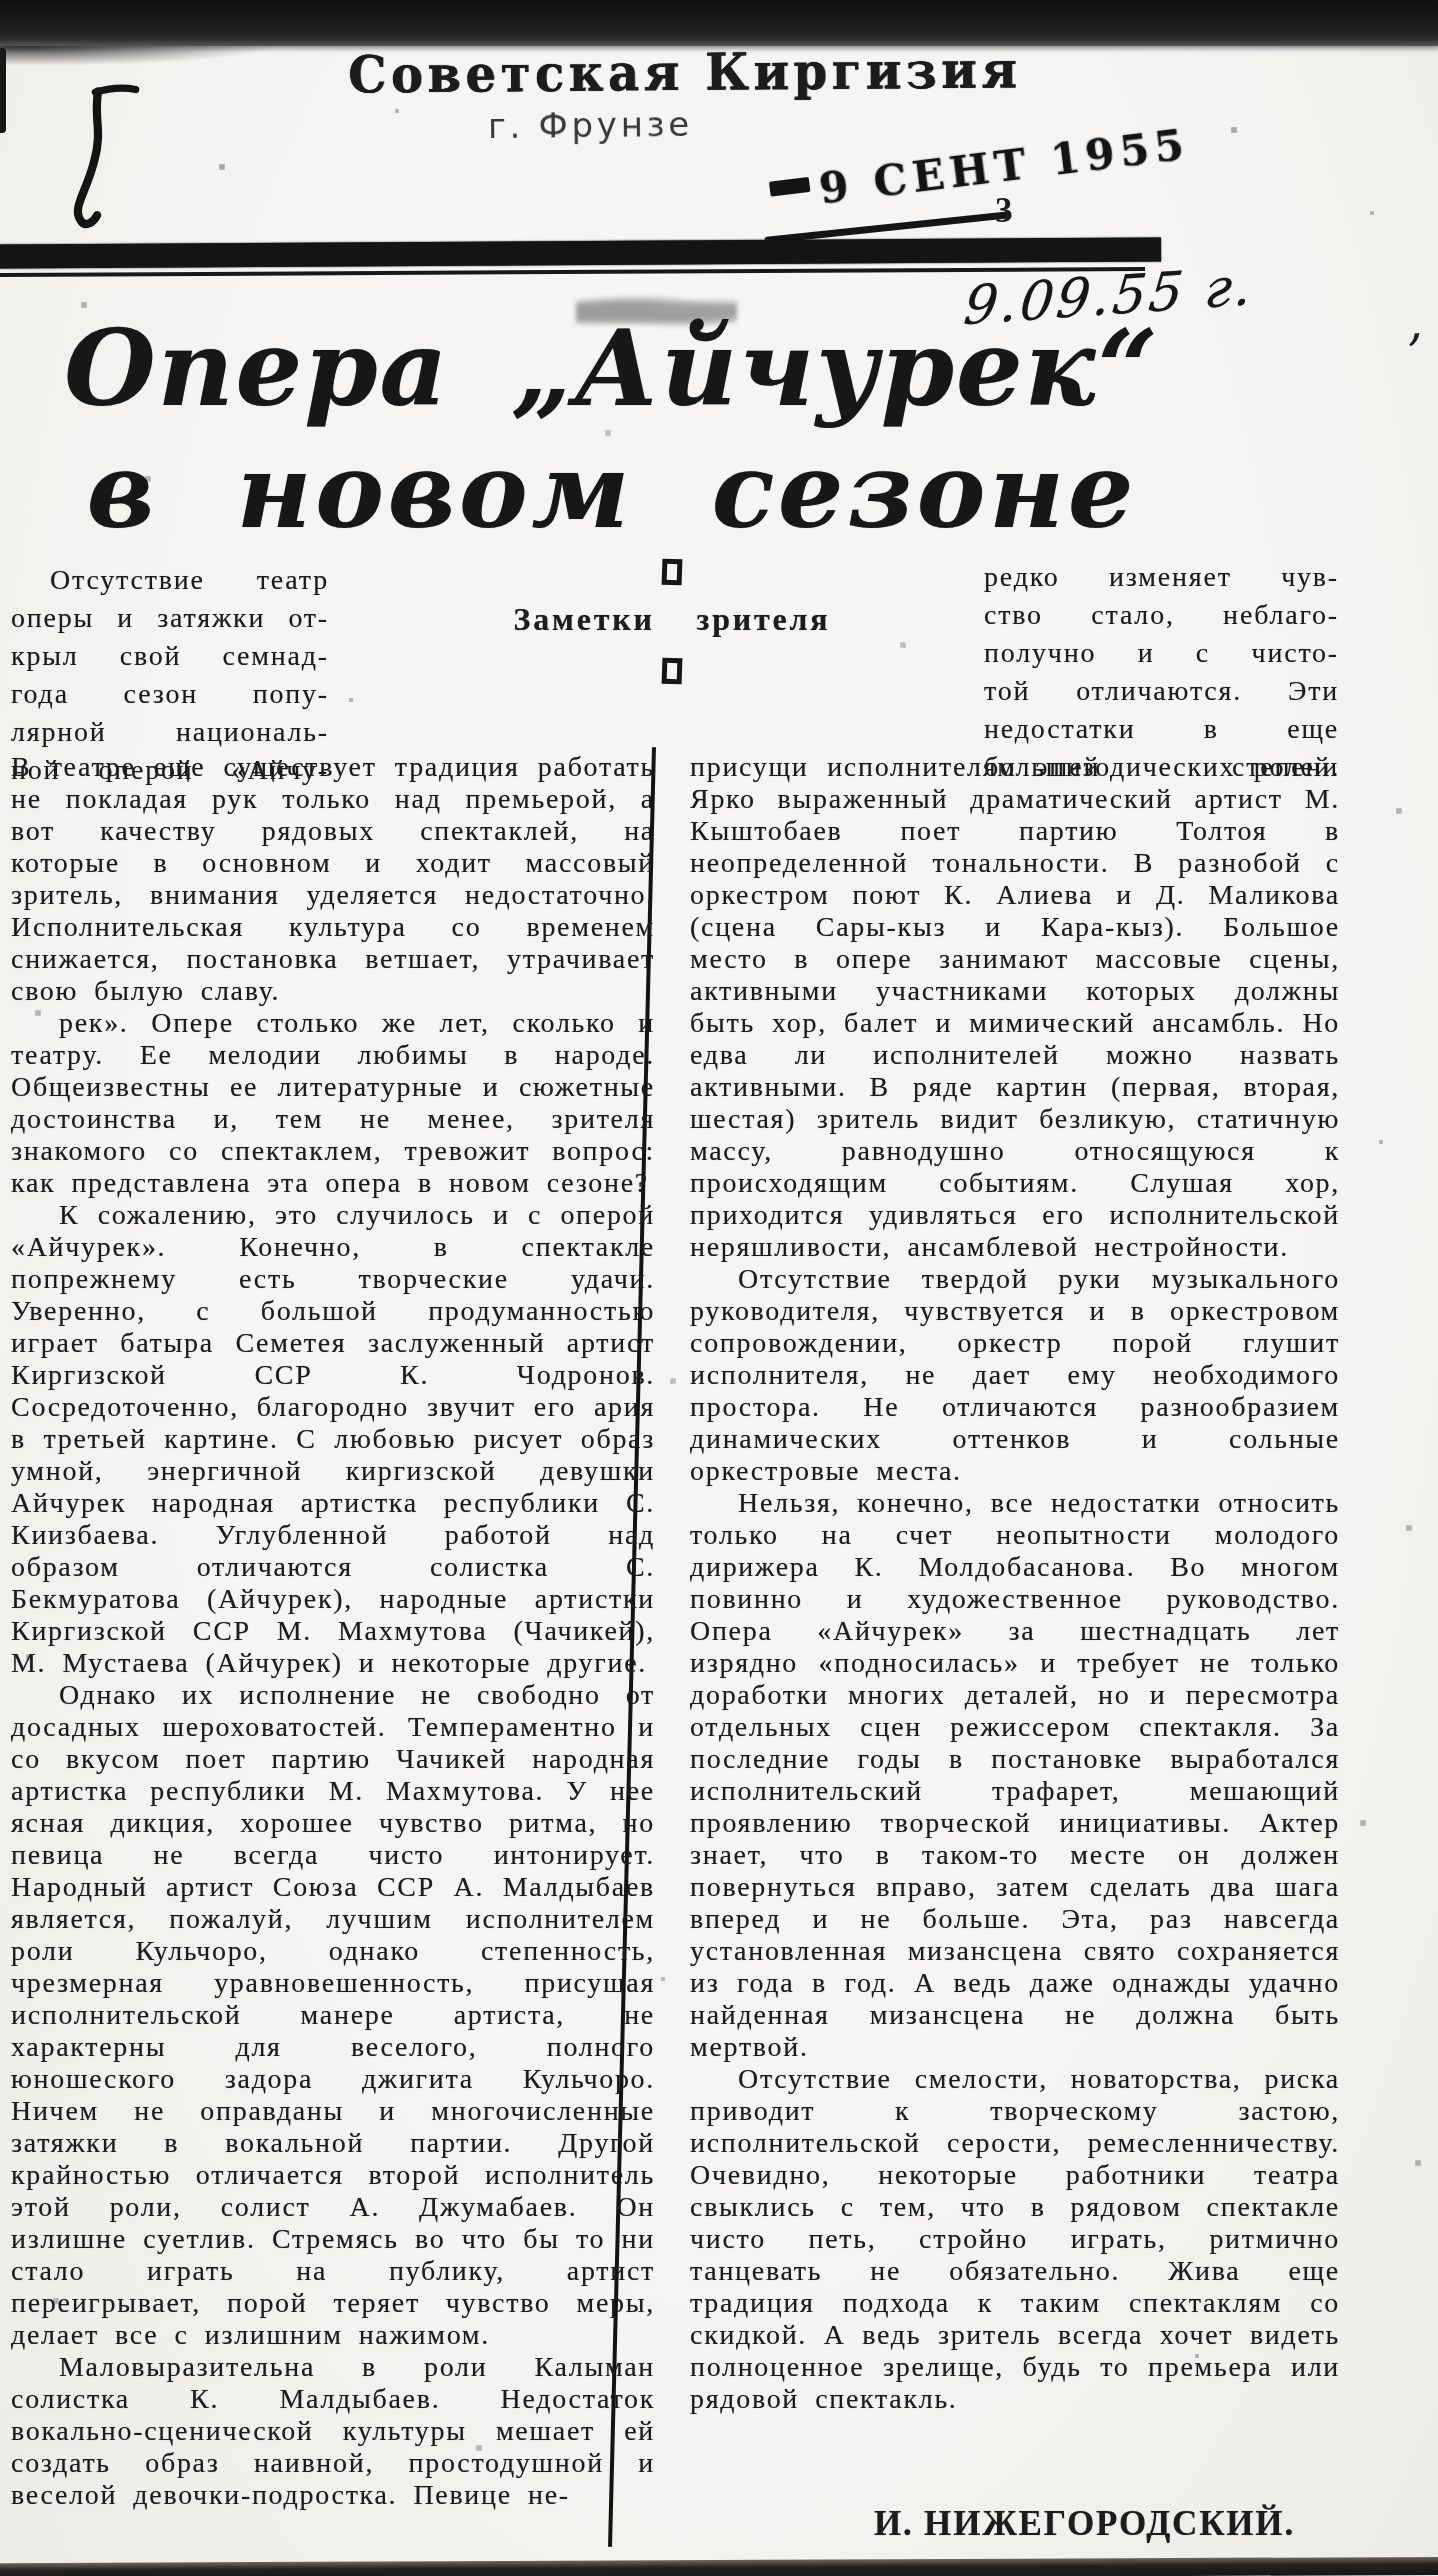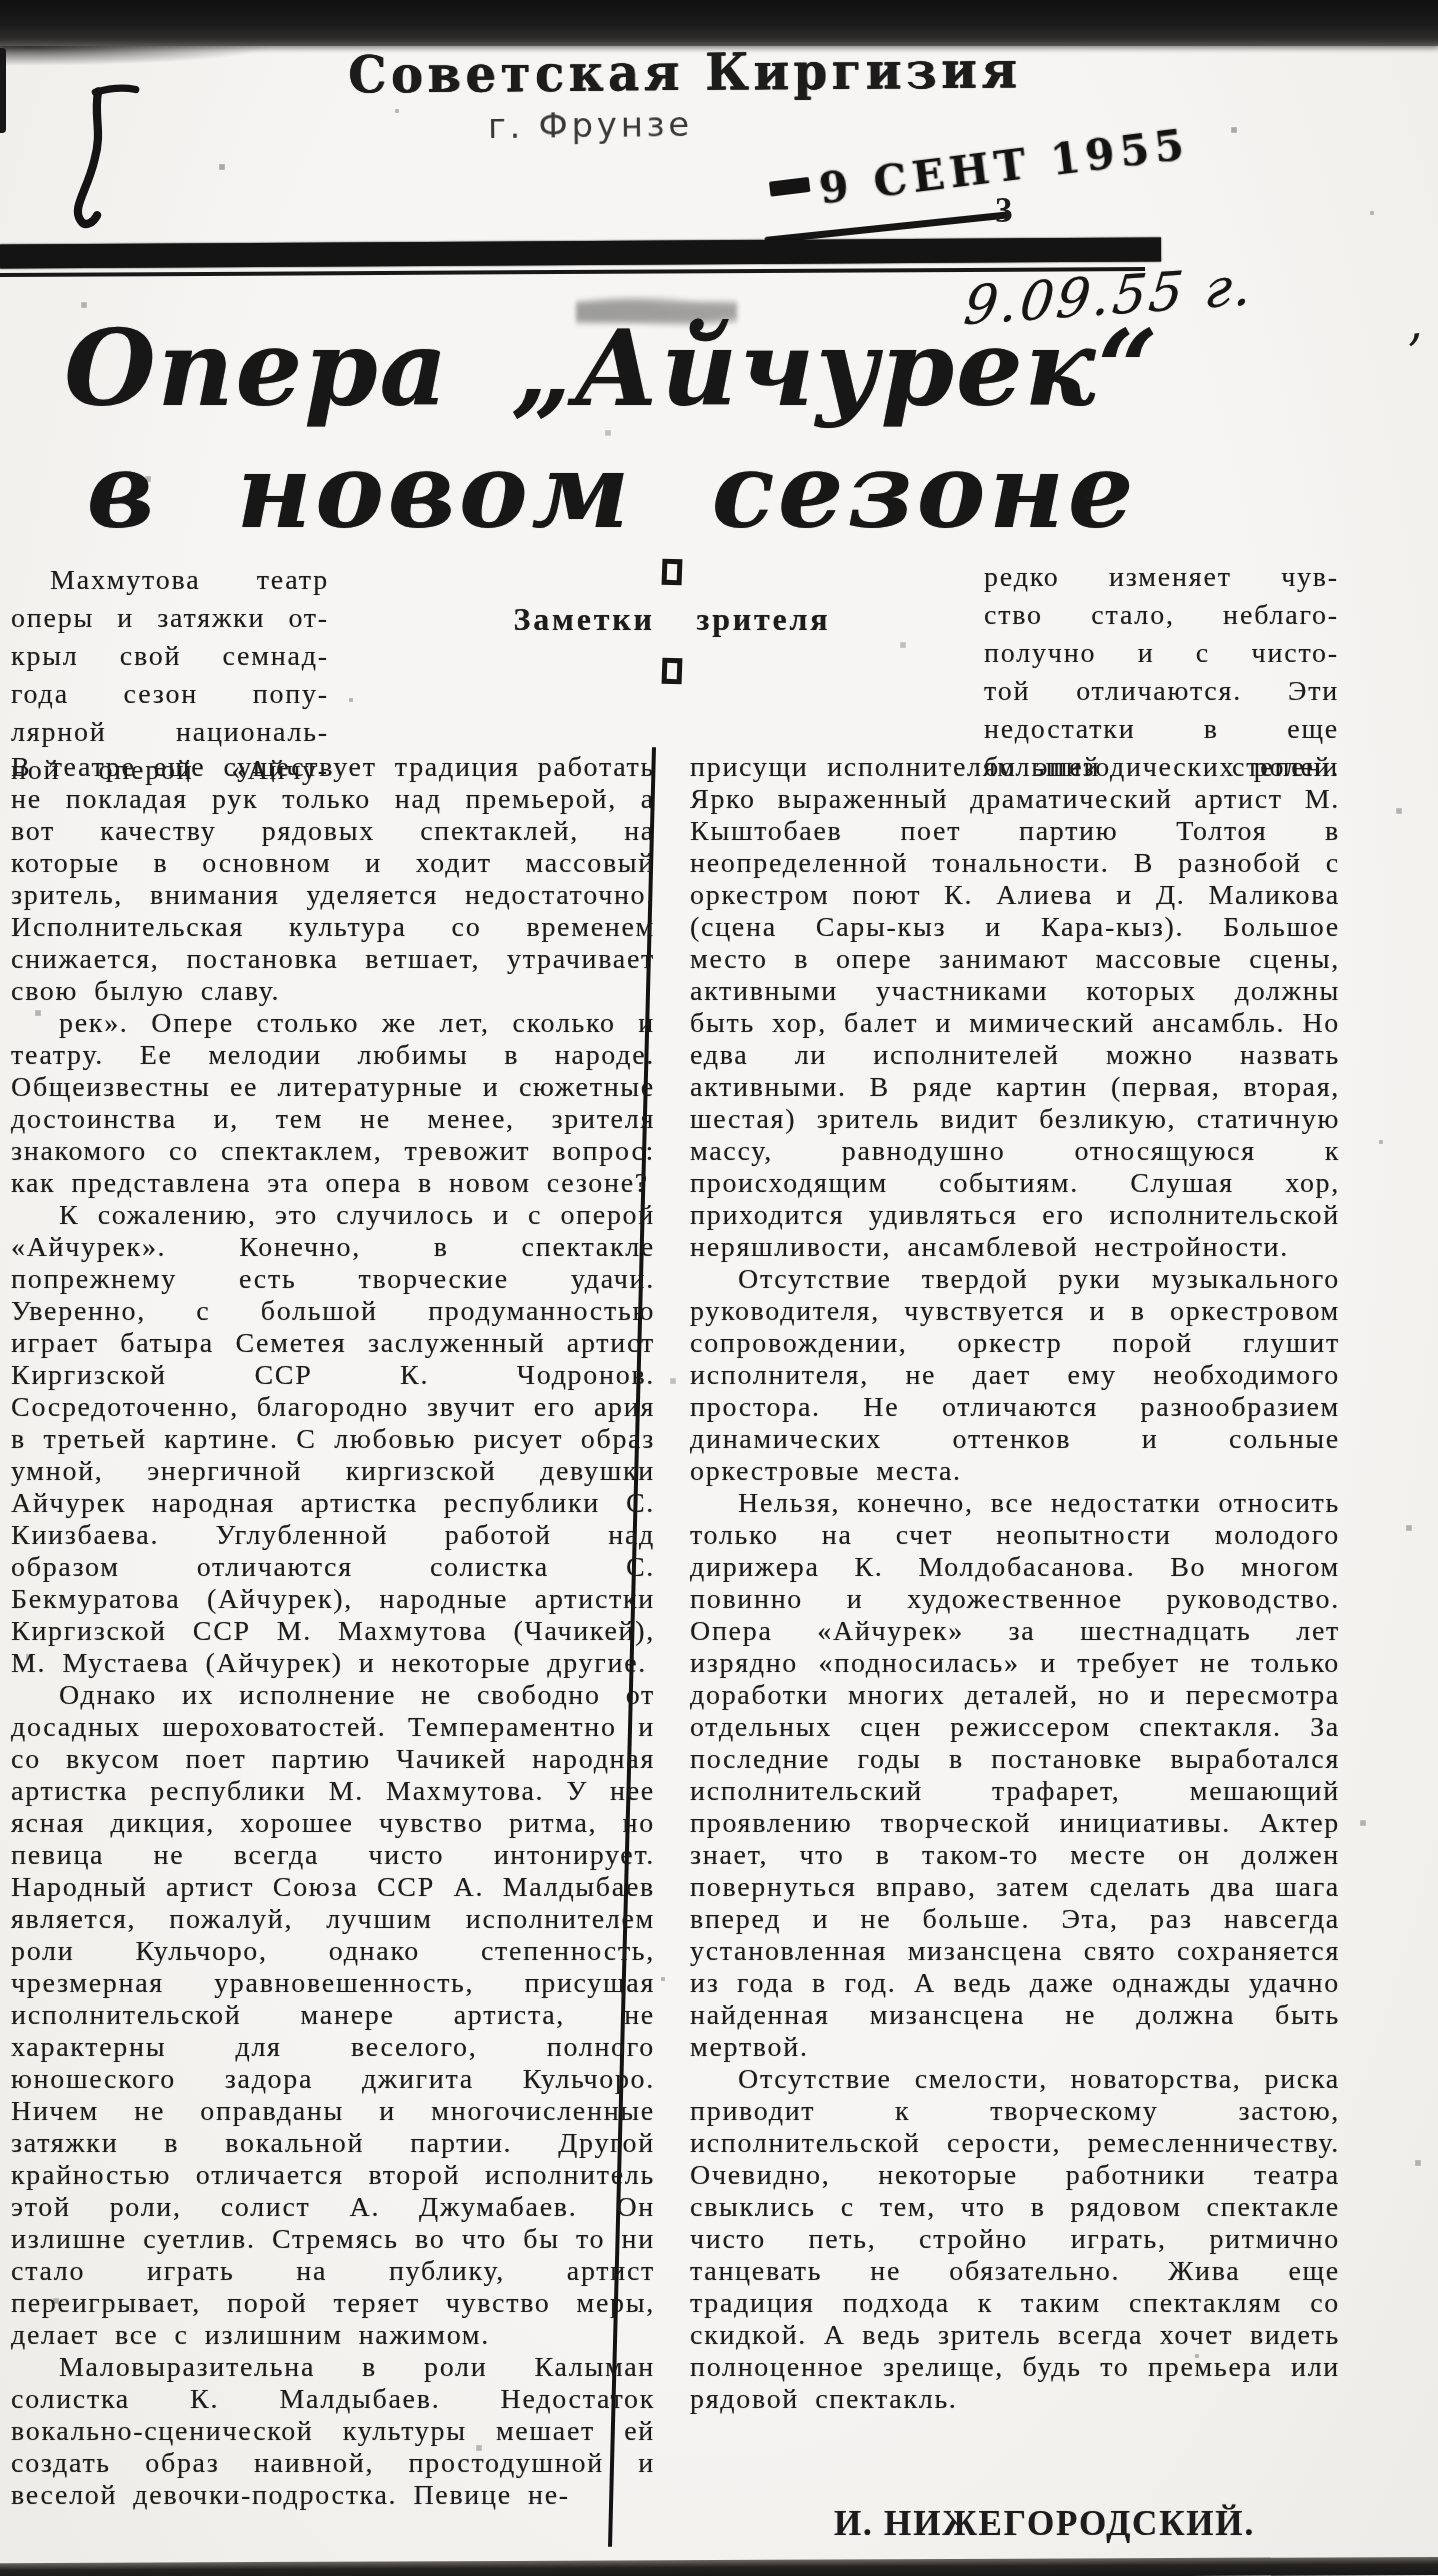--- a/index.html
+++ b/index.html
@@ -71,21 +71,21 @@
     text-shadow:0 0 0.9px rgba(15,15,15,.5);}
   
   .col{position:absolute;top:751px;font-size:28px;line-height:32px;letter-spacing:1.7px;
     word-spacing:7.4px;text-align:justify;text-shadow:0 0 0.9px rgba(15,15,15,.42);}
   #col-left{left:11px;width:644px;}
   #col-right{left:690px;width:650px;}
   .col .para{margin:0;text-indent:48px;}
   .col .para:first-child{text-indent:0;}
   .column-divider{position:absolute;left:630px;top:747px;width:3.7px;height:1800px;background:#131313;
     transform:rotate(1.4deg);}
-  .signature{position:absolute;left:834px;top:2504px;width:386px;
+  .signature{position:absolute;left:874px;top:2504px;width:386px;
     font-weight:bold;font-size:35px;letter-spacing:1.8px;white-space:nowrap;
     text-shadow:0 0 0.9px rgba(15,15,15,.5);}
   
   .paper-speckles{position:absolute;left:0;top:0;width:1.8px;height:1.8px;background:transparent;
     box-shadow:
       221px 166px 0 1.8px rgba(30,30,30,.35), 396px 110px 0 0.9px rgba(30,30,30,.3),
       83px 304px 0 1.8px rgba(30,30,30,.3), 1233px 129px 0 1.8px rgba(30,30,30,.35),
       1371px 212px 0 0.9px rgba(30,30,30,.3), 607px 432px 0 1.8px rgba(30,30,30,.25),
       147px 478px 0 1.8px rgba(30,30,30,.3), 1086px 497px 0 1.8px rgba(30,30,30,.3),
       350px 699px 0 0.9px rgba(30,30,30,.3), 902px 644px 0 1.8px rgba(30,30,30,.25),
@@ -125,21 +125,21 @@
   <div class="hand-date" data-name="handwritten-date">9.09.55 г.</div>
   <div class="stray-comma" data-name="handwritten-stray-mark">,</div>
   <div class="ink-smudge" data-name="ink-smudge"></div>
 
   <div class="headline" data-name="article-headline">
     <div class="hl1" data-name="headline-line-1">Опера „Айчурек“</div>
     <div class="hl2" data-name="headline-line-2">в новом сезоне</div>
   </div>
 
   <div class="intro-col" id="intro-left" data-name="intro-left-column">
-      <div class="intro-line" data-name="intro-text-line">Махмутова театр</div>
+      <div class="intro-line" data-name="intro-text-line">Отсутствие театр</div>
       <div class="intro-line" data-name="intro-text-line">оперы и затяжки от-</div>
       <div class="intro-line" data-name="intro-text-line">крыл свой семнад-</div>
       <div class="intro-line" data-name="intro-text-line">года сезон попу-</div>
       <div class="intro-line" data-name="intro-text-line">лярной националь-</div>
       <div class="intro-line" data-name="intro-text-line">ной оперой «Айчу-</div>
     </div>
 
   <div class="kicker-block" data-name="kicker-block">
     <span class="square-ornament" data-name="square-ornament-top-icon"></span>
     <div class="kicker-label" data-name="kicker-label">Заметки зрителя</div>

